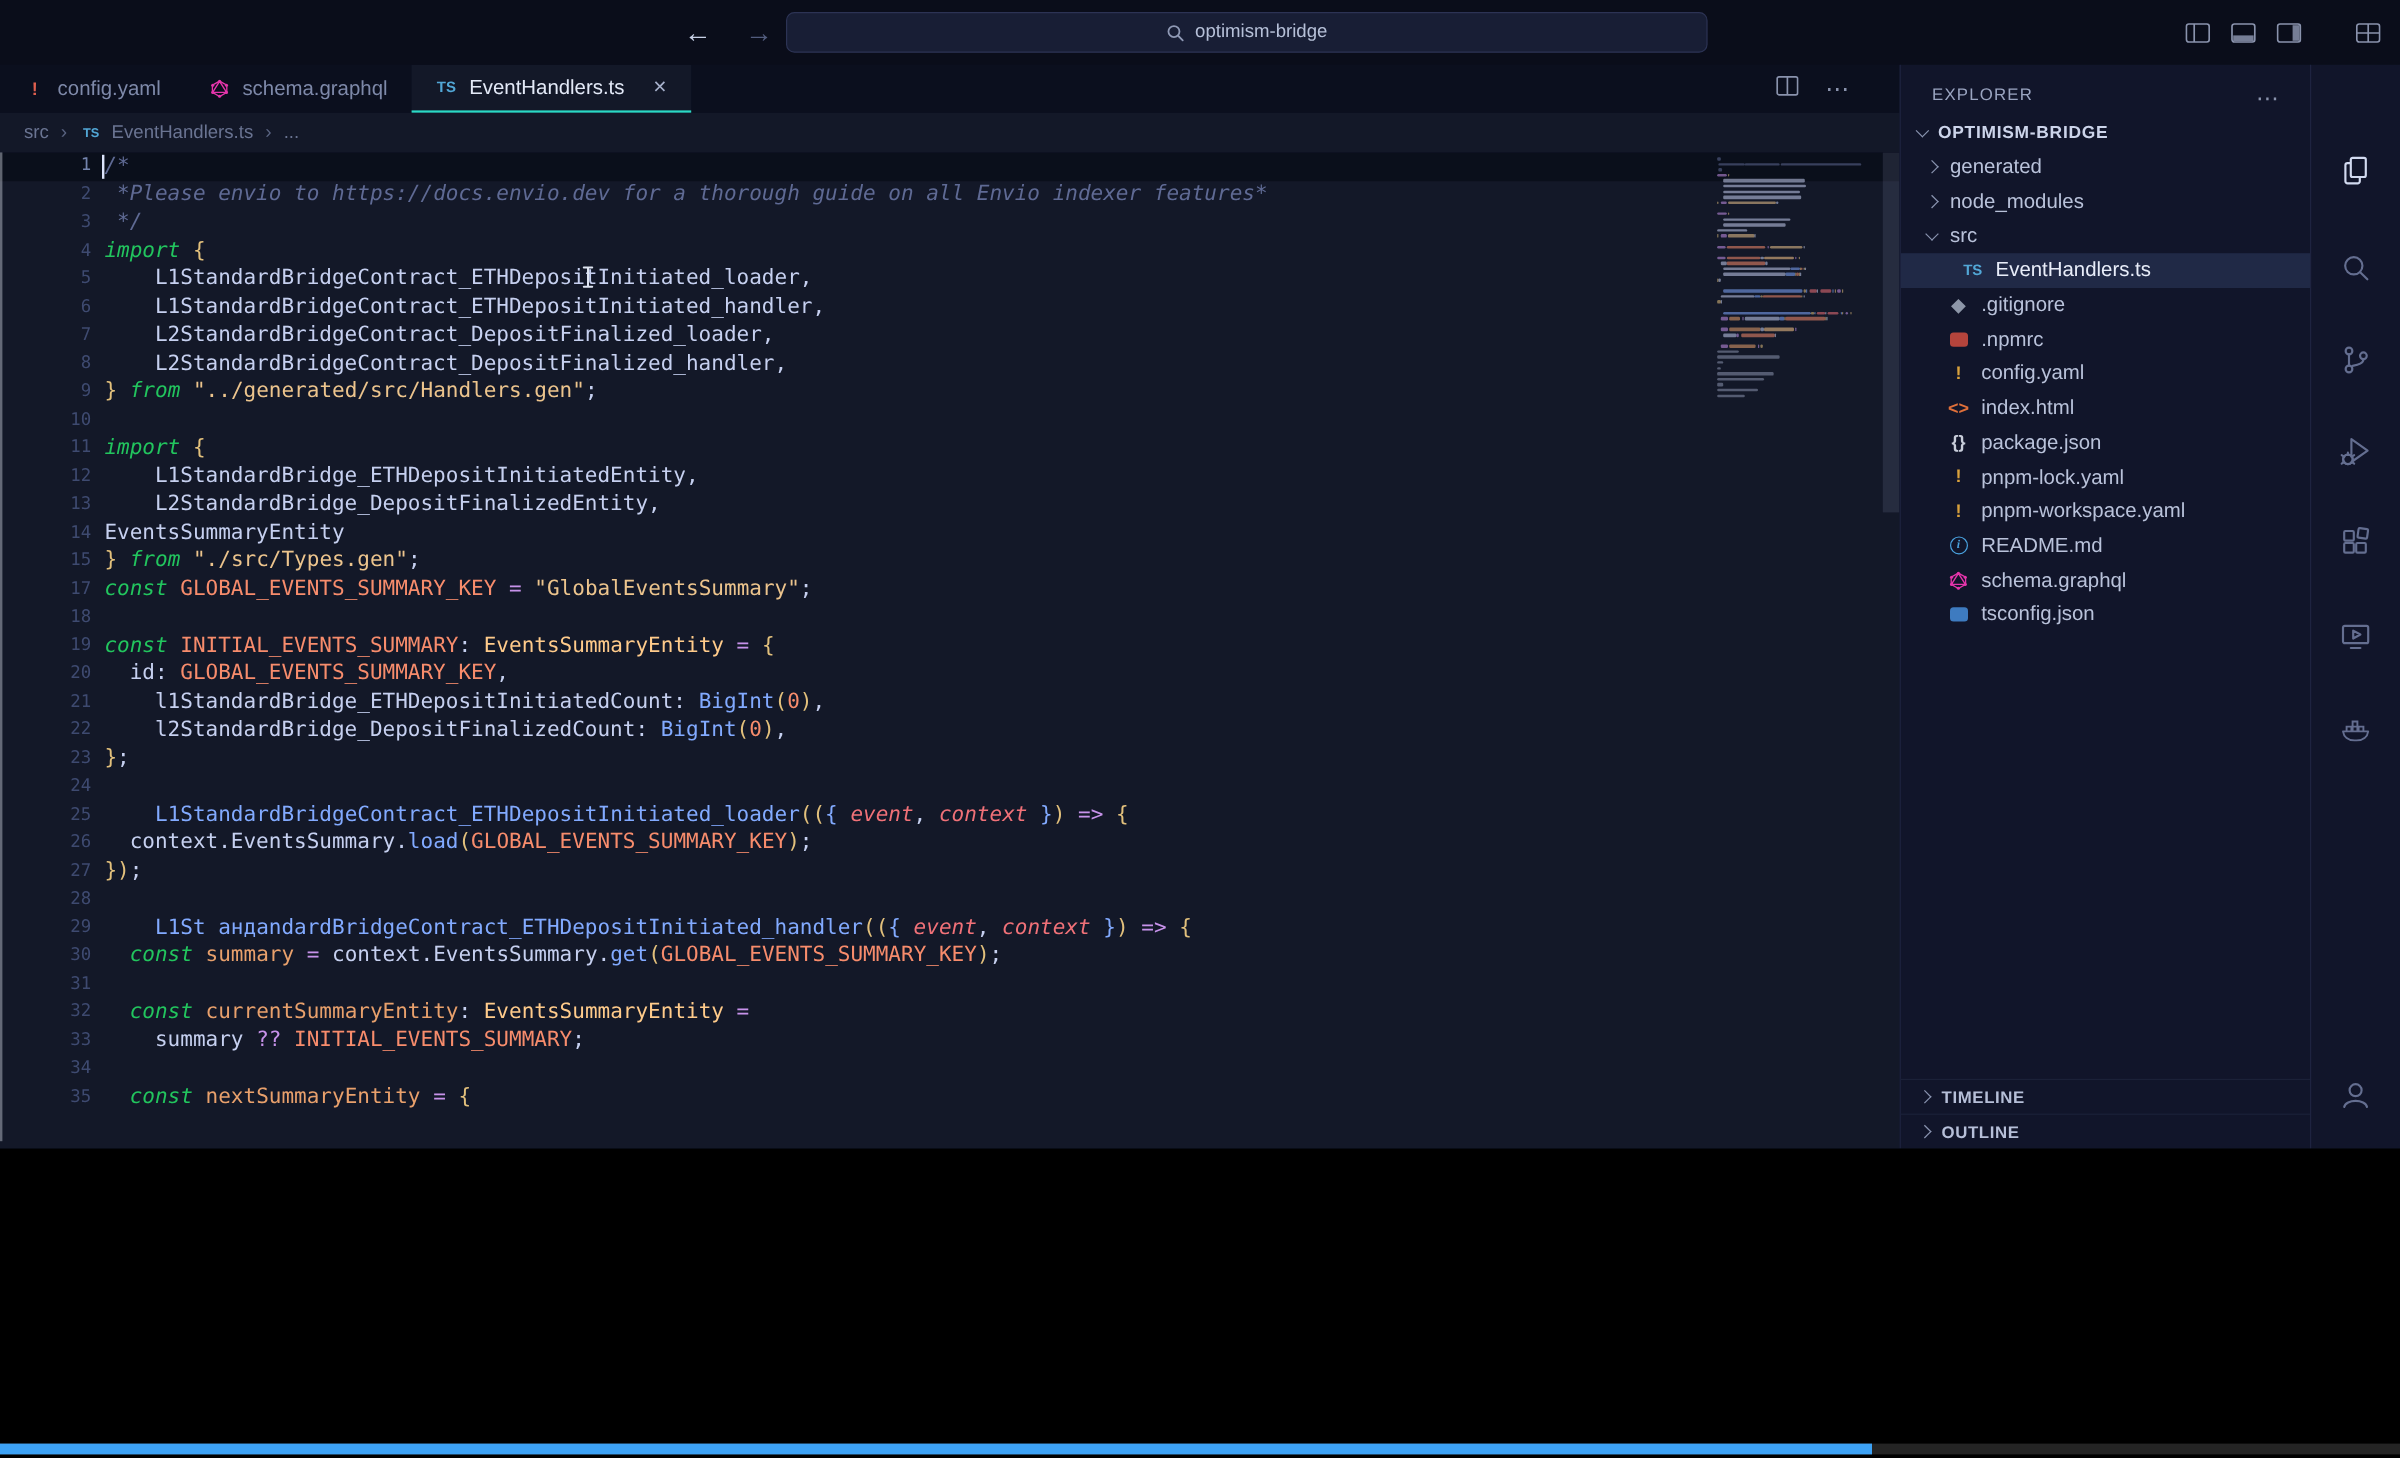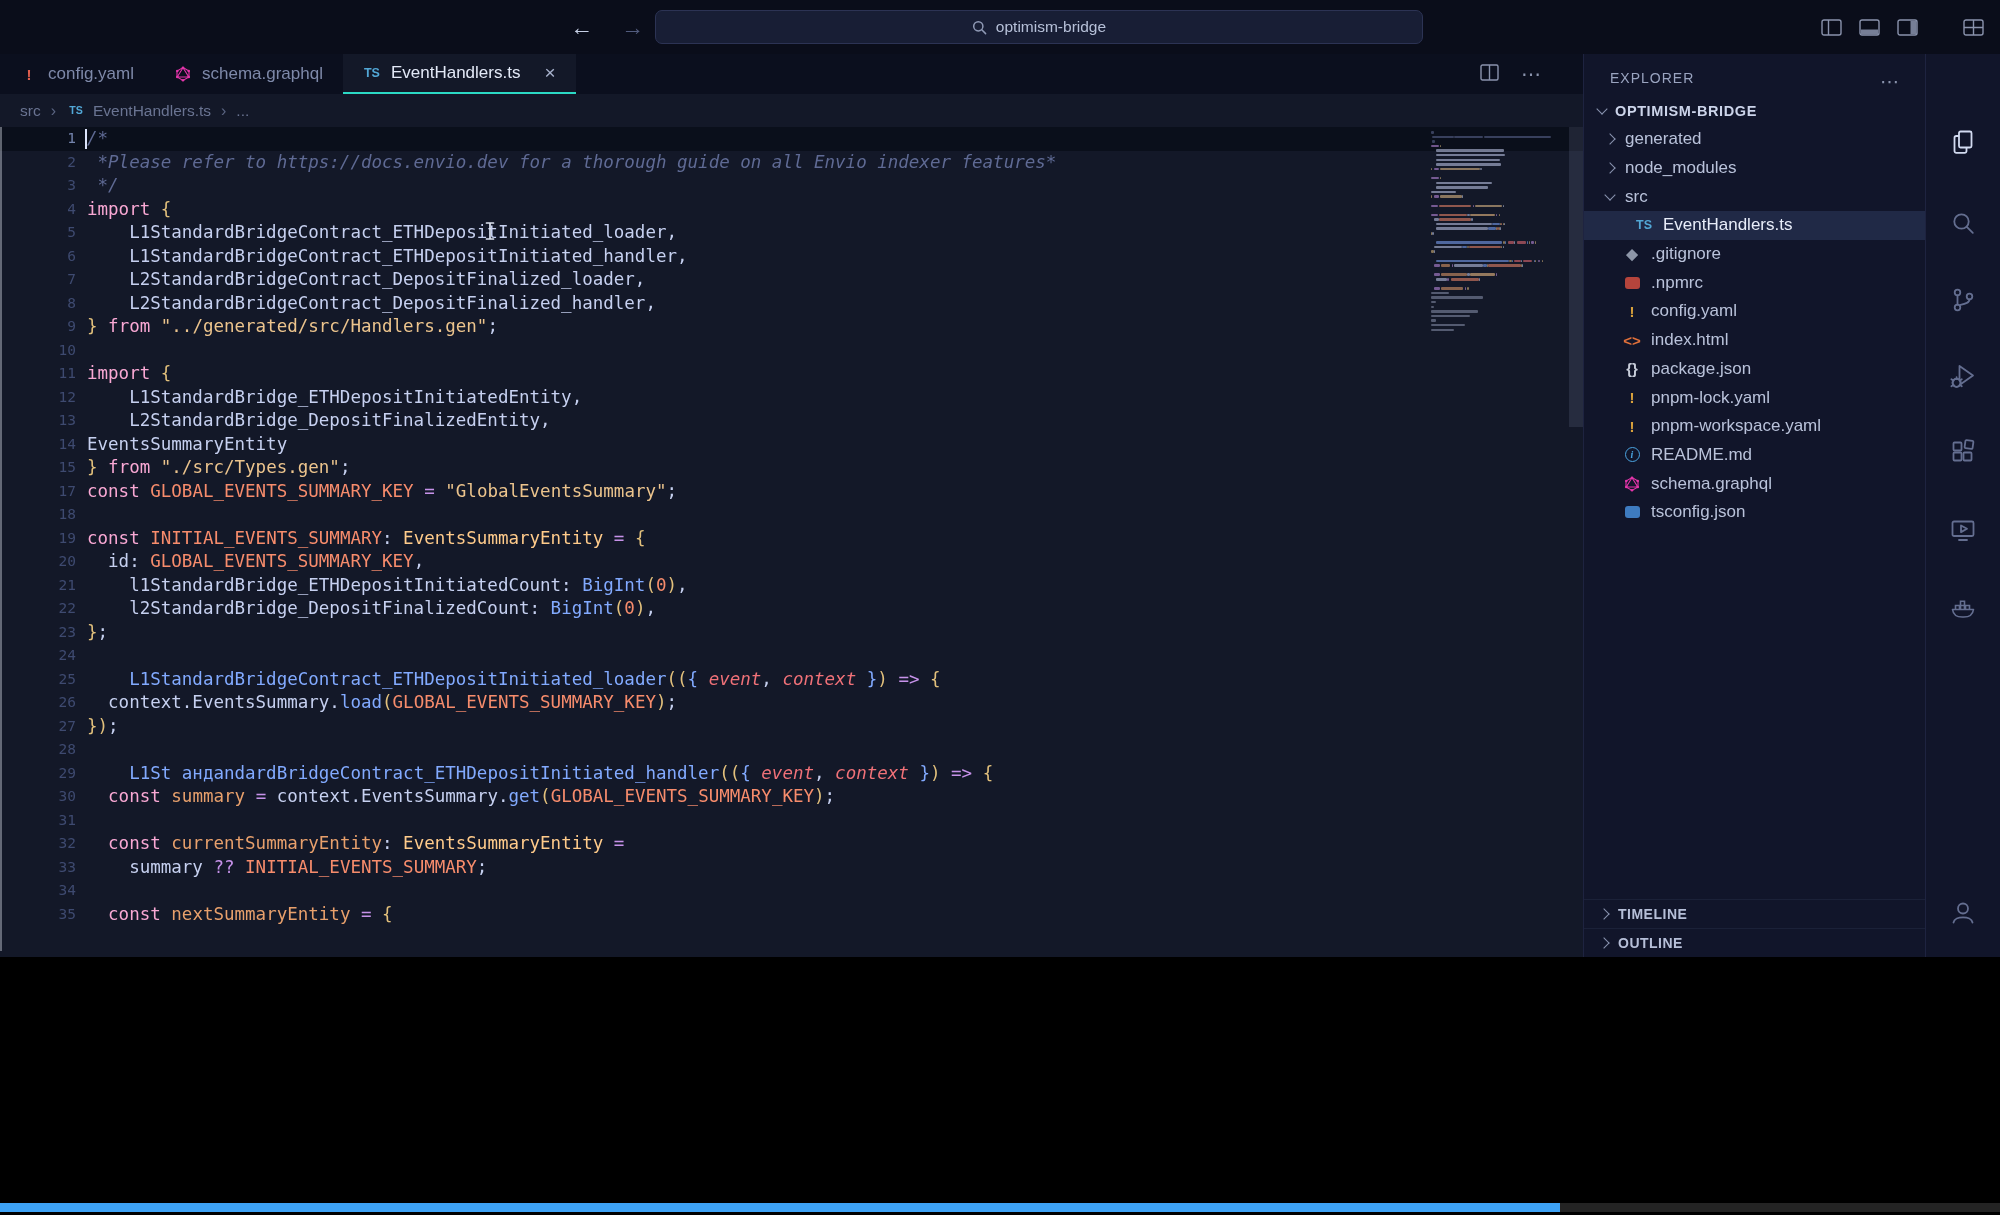--- a/index.html
+++ b/index.html
@@ -32,21 +32,21 @@
   
   .editor{flex:1;position:relative;background:#131828;overflow:hidden}
   .cl{display:flex;height:23.5px;line-height:23.5px;font-family:"DejaVu Sans Mono",monospace;font-size:17.5px}
   .cl.current{background:rgba(2,5,14,.5)}
   .cl.current .gut{color:#7484ad}
   .gut{flex:0 0 76px;text-align:right;font-size:14.5px;color:#3e4a70}
   .txt{white-space:pre;margin-left:11px}
   .tk-pl{color:#c6d0f0}
   .tk-cm{color:#5f6a94;font-style:italic}
   .tk-cmlink{color:#5f6a94;font-style:italic;}
-  .tk-kw{color:#f9a8d4;}
+  .tk-kw{color:#22c55e;font-style:italic}
   .tk-str{color:#ecc48d}
   .tk-fn{color:#82aaff}
   .tk-cn{color:#f78c6c}
   .tk-ty{color:#ffcb8b}
   .tk-pm{color:#f07178;font-style:italic}
   .tk-op{color:#c792ea}
   .tk-br{color:#e2c07c}
   .tk-br2{color:#82aaff}
   .tk-num{color:#f78c6c}
   .tk-vd{color:#e8a06c}
@@ -196,21 +196,21 @@
             </span>
           </div>
         <div class="editor">
           <div>
               <div class="cl current">
                 <span class="gut">1</span>
                 <span class="txt"><span class="tk-cm">/*</span></span>
               </div>
               <div class="cl">
                 <span class="gut">2</span>
-                <span class="txt"><span class="tk-cm"> *Please refer to </span><span class="tk-cmlink">https://docs.envio.dev</span><span class="tk-cm"> for a thorough guide on all Envio indexer features*</span></span>
+                <span class="txt"><span class="tk-cm"> *Please envio to </span><span class="tk-cmlink">https://docs.envio.dev</span><span class="tk-cm"> for a thorough guide on all Envio indexer features*</span></span>
               </div>
               <div class="cl">
                 <span class="gut">3</span>
                 <span class="txt"><span class="tk-cm"> */</span></span>
               </div>
               <div class="cl">
                 <span class="gut">4</span>
                 <span class="txt"><span class="tk-kw">import</span><span class="tk-pl"> </span><span class="tk-br">{</span></span>
               </div>
               <div class="cl">

